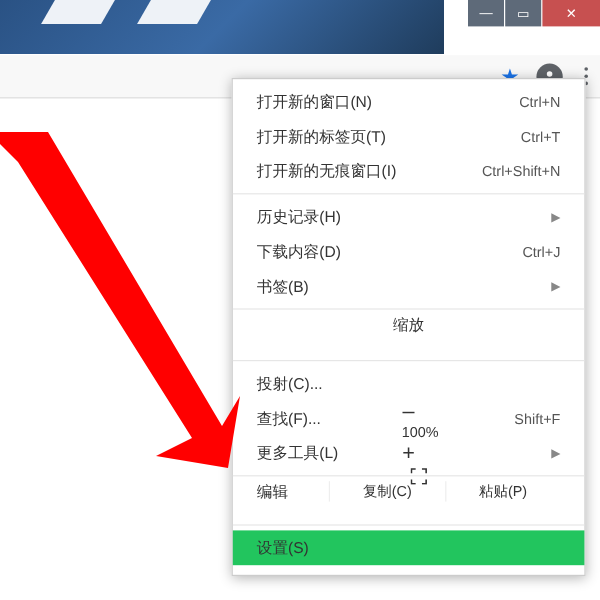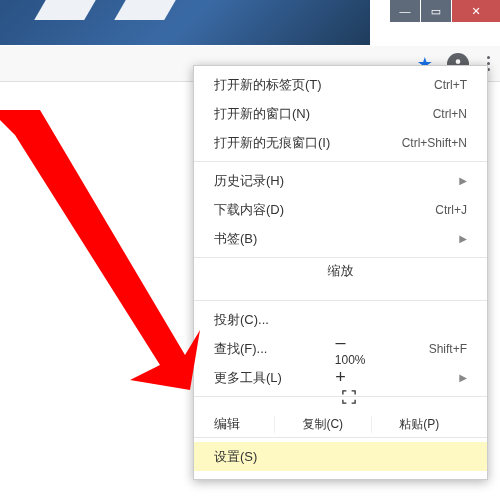--- a/index.html
+++ b/index.html
@@ -23,24 +23,24 @@
   .label {}
   .shortcut { color: #555; font-size: 12px; }
   .chev { color: #888; font-size: 10px; }
   .sep { height: 1px; background: #e6e6e6; margin: 4px 0; }
   .zoom-row { display: flex; align-items: center; height: 34px; padding: 0 20px; flex-direction: column; }
   .zoom-label { flex: 0 0 70px; }
   .zoom-minus, .zoom-plus { width: 30px; text-align: center; font-size: 18px; color: #333; cursor: pointer; }
   .zoom-val { width: 50px; text-align: right; font-size: 12px; }
   .full { width: 30px; text-align: right; }
   .full svg { vertical-align: middle; }
-  .edit-row { display: flex; align-items: flex-end; height: 32px; padding: 0 20px; }
+  .edit-row { display: flex; align-items: flex-start; height: 32px; padding: 0 20px; }
   .edit-label { flex: 0 0 60px; }
   .edit-btn { flex: 1; text-align: center; font-size: 12px; border-left: 1px solid #eee; cursor: pointer; }
-  .highlight { background: #fef9c3; }
+  .highlight { background: #22c55e; }
   .arrow { position: absolute; top: 110px; left: -10px; width: 210px; height: 280px; pointer-events: none; }
 </style>
 </head>
 <body>
 
 <div class="bg-shape"></div>
 <div class="bg-white"></div>
 <div class="bg-white2"></div>
 
 <div class="titlebar">
@@ -61,26 +61,26 @@
     <span class="dots">
         <span></span>
         <span></span>
         <span></span>
       </span>
   </div>
 </div>
 
 <div class="menu">
   <div class="item">
+    <span class="label">打开新的窗口(N)</span>
+    <span class="shortcut">Ctrl+N</span>
+  </div>
+  <div class="item">
     <span class="label">打开新的标签页(T)</span>
     <span class="shortcut">Ctrl+T</span>
-  </div>
-  <div class="item">
-    <span class="label">打开新的窗口(N)</span>
-    <span class="shortcut">Ctrl+N</span>
   </div>
   <div class="item">
     <span class="label">打开新的无痕窗口(I)</span>
     <span class="shortcut">Ctrl+Shift+N</span>
   </div>
   <div class="sep"></div>
   <div class="item">
     <span class="label">历史记录(H)</span>
     <span class="chev">▶</span>
   </div>

